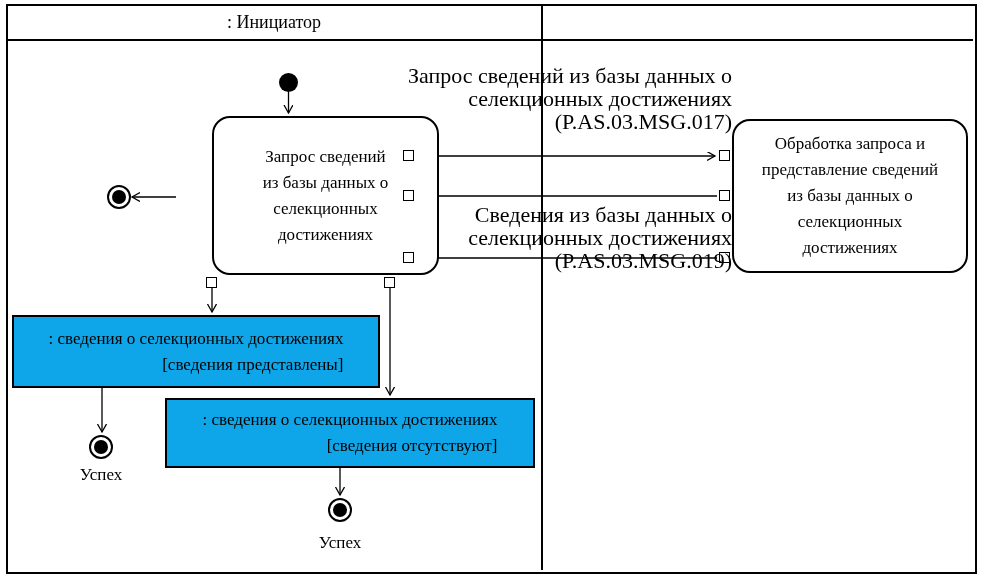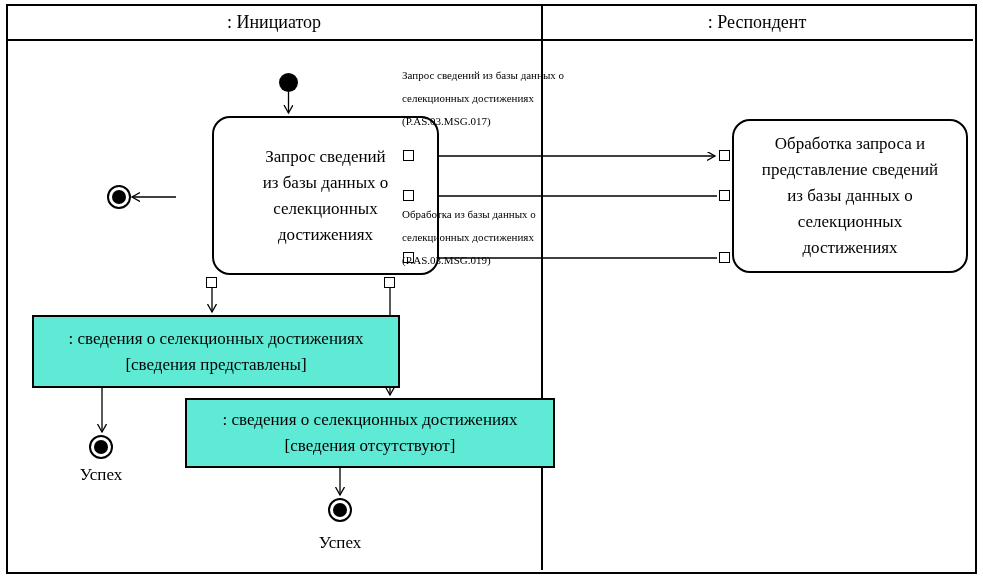--- a/index.html
+++ b/index.html
@@ -23,29 +23,29 @@
   
   .activity{
     border:2px solid #000;border-radius:18px;background:#fff;
     display:flex;align-items:center;justify-content:center;text-align:center;
     font-size:17px;line-height:26px;white-space:pre-line;
   }
   .act-left{left:176px;top:116px;width:223px;height:155px;margin-left:36px;}
   .act-right{left:732px;top:119px;width:232px;height:150px;}
   
   .objbox{
-    border:2px solid #000;background:#5eead4;
-    display:flex;align-items:center;justify-content:center;text-align:center;
-    font-size:17px;line-height:26px;white-space:pre-line;margin-left:20px;
+    border:2px solid #000;background:#0ea5e9;
+    display:flex;align-items:center;justify-content:center;text-align:right;
+    font-size:17px;line-height:26px;white-space:pre-line;
   }
   .obj1{left:12px;top:315px;width:364px;height:69px;}
   .obj2{left:165px;top:398px;width:366px;height:66px;}
   
   .msg{
-    width:330px;text-align:left;font-size:11px;line-height:23px;white-space:pre-line;
+    width:330px;text-align:right;font-size:22px;line-height:23px;white-space:pre-line;
   }
   .msg1{left:402px;top:64px;}
   .msg2{left:402px;top:203px;}
   .msg3{left:404px;top:268px;}
   
   .lbl{text-align:center;font-size:17px;line-height:24px;white-space:pre-line;}
   .lbl-error{left:69px;top:130px;width:100px;}
   .lbl-success1{left:61px;top:463px;width:80px;}
   .lbl-success2{left:300px;top:531px;width:80px;}
   
@@ -62,21 +62,20 @@
 </style>
 </head>
 <body>
 
 <div id="stage">
 
   <div class="abs frame"></div>
   <div class="abs lane-divider"></div>
   <div class="abs header-sep"></div>
   <div class="abs lane-header hdr-left">: Инициатор</div>
-  <div class="abs lane-header hdr-right">: Респондент</div>
 
   <svg class="abs wires" width="983" height="581" viewBox="0 0 983 581">
     <defs>
       <marker id="ah" markerWidth="12" markerHeight="12" refX="8" refY="4.5" orient="auto" markerUnits="userSpaceOnUse">
         <path d="M0,0 L8,4.5 L0,9" fill="none" stroke="#000" stroke-width="1.3"></path>
       </marker>
     </defs>
     <g stroke="#000" stroke-width="1.3" fill="none">
       <line x1="288.5" y1="92" x2="288.5" y2="113" marker-end="url(#ah)"></line>
       <line x1="176" y1="197" x2="132" y2="197" marker-end="url(#ah)"></line>
@@ -107,21 +106,21 @@
   <div class="abs pin" style="left:403px;top:252px;"></div>
   <div class="abs pin" style="left:719px;top:150px;"></div>
   <div class="abs pin" style="left:719px;top:190px;"></div>
   <div class="abs pin" style="left:719px;top:252px;"></div>
   <div class="abs pin" style="left:206px;top:277px;"></div>
   <div class="abs pin" style="left:384px;top:277px;"></div>
 
   <div class="abs msg msg1">Запрос сведений из базы данных о
 селекционных достижениях
 (P.AS.03.MSG.017)</div>
-  <div class="abs msg msg2">Обработка из базы данных о
+  <div class="abs msg msg2">Сведения из базы данных о
 селекционных достижениях
 (P.AS.03.MSG.019)</div>
 
   <div class="abs objbox obj1">: сведения о селекционных достижениях
 [сведения представлены]</div>
   <div class="abs objbox obj2">: сведения о селекционных достижениях
 [сведения отсутствуют]</div>
 
   <div class="abs final-node fn-error"></div>
   <div class="abs final-node fn-success1"></div>

